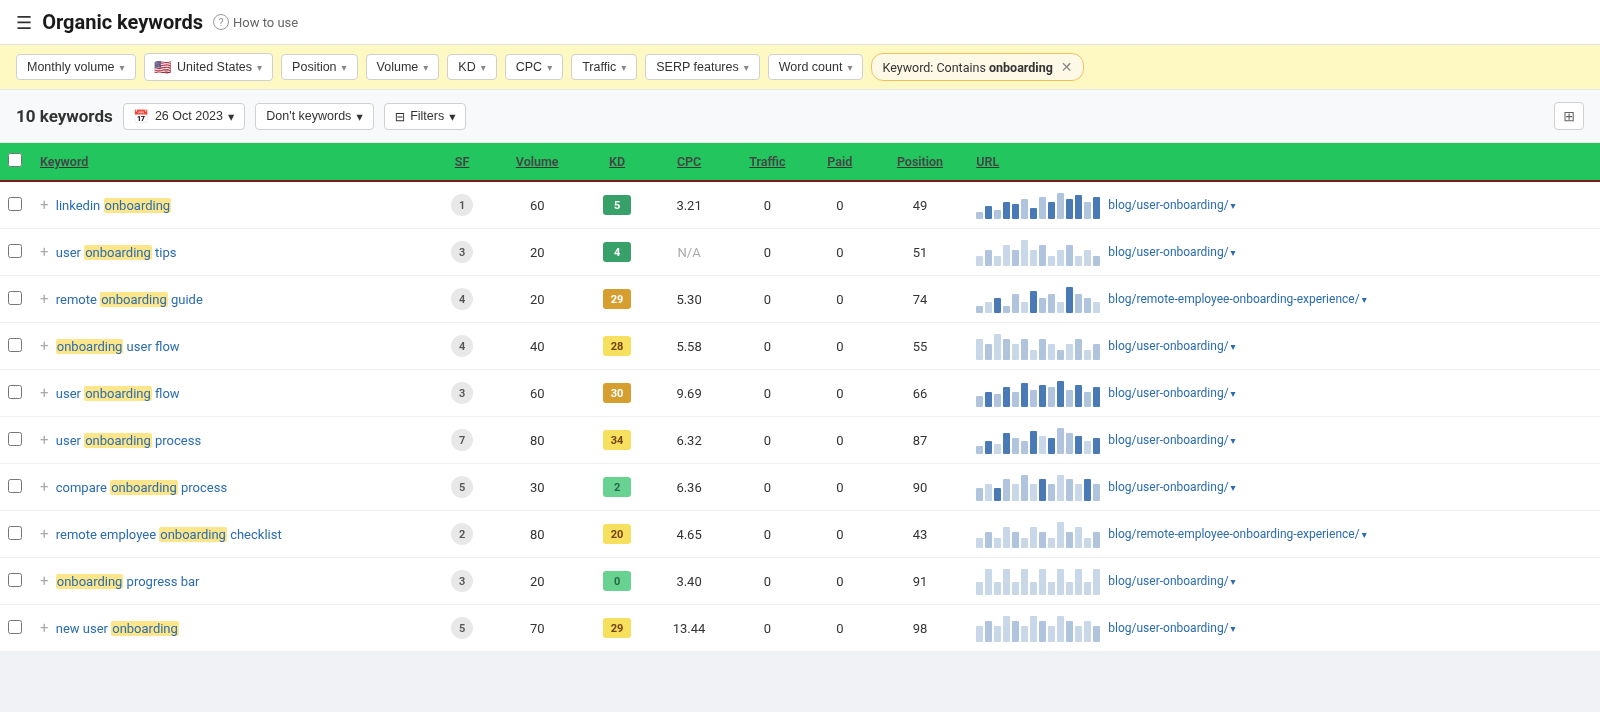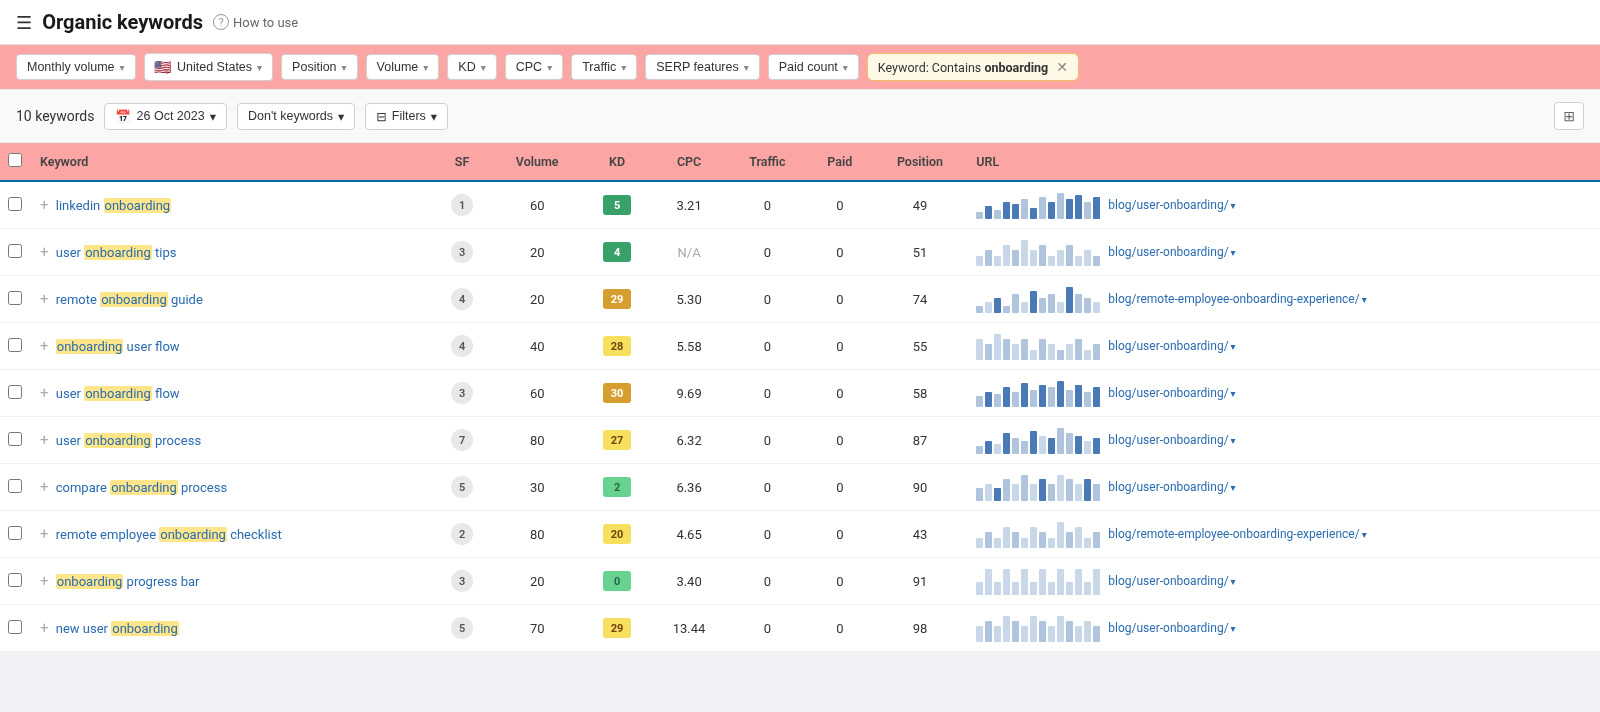--- a/index.html
+++ b/index.html
@@ -12,21 +12,21 @@
       align-items: center;
       gap: 10px;
       border-bottom: 1px solid #e0e0e0;
     }
     .hamburger { font-size: 18px; cursor: pointer; color: #333; }
     .page-title { font-size: 20px; font-weight: 700; color: #1a1a1a; }
     .help-link { display: flex; align-items: center; gap: 4px; color: #666; font-size: 13px; cursor: pointer; text-decoration: none; }
     .help-icon { width: 16px; height: 16px; border-radius: 50%; border: 1.5px solid #999; display: inline-flex; align-items: center; justify-content: center; font-size: 11px; color: #999; }
 
     .filters-bar {
-      background: #fca5a5;
+      background: #fef9c3;
       padding: 8px 16px;
       display: flex;
       align-items: center;
       gap: 8px;
       border-bottom: 1px solid #e8e8e8;
       flex-wrap: wrap;
     }
     .filter-btn {
       display: inline-flex;
       align-items: center;
@@ -42,21 +42,21 @@
     }
     .filter-btn .chevron { font-size: 10px; color: #888; }
     .filter-btn .flag { font-size: 14px; }
     
     .keyword-filter-btn {
       display: inline-flex;
       align-items: center;
       gap: 6px;
       padding: 5px 10px;
       border: 1px solid #f0c060;
-      border-radius: 6px;
+      border-radius: 12px;
       background: #fef9e7;
       cursor: pointer;
       font-size: 12.5px;
       color: #333;
       white-space: nowrap;
     }
     .keyword-filter-btn .close-x { 
       font-size: 14px; 
       color: #888; 
       cursor: pointer;
@@ -64,21 +64,21 @@
     }
 
     .toolbar {
       padding: 12px 16px;
       background: #f8f9fa;
       display: flex;
       align-items: center;
       gap: 10px;
       border-bottom: 1px solid #e8e8e8;
     }
-    .keywords-count { font-weight: 400; font-size: 14px; }
+    .keywords-count { font-weight: 700; font-size: 17px; }
     .date-btn {
       display: inline-flex;
       align-items: center;
       gap: 5px;
       padding: 5px 10px;
       border: 1px solid #d0d0d0;
       border-radius: 4px;
       background: #fff;
       cursor: pointer;
       font-size: 12.5px;
@@ -123,22 +123,23 @@
     .table-container {
       background: #fff;
       overflow-x: auto;
     }
     table {
       width: 100%;
       border-collapse: collapse;
       font-size: 13px;
     }
     thead tr {
-      border-bottom: 2px solid #0369a1;
-      background: #fca5a5;
+      border-bottom: 2px solid #7f1d1d;
+      background: #22c55e;
+      text-decoration: underline;
     }
     thead th {
       padding: 10px 8px;
       text-align: left;
       font-weight: 600;
       color: #444;
       white-space: nowrap;
       font-size: 12.5px;
     }
     thead th.center { text-align: center; }
@@ -275,21 +276,21 @@
     <span>Traffic</span>
     <span class="chevron">▾</span>
   </button>
 
   <button class="filter-btn">
     <span>SERP features</span>
     <span class="chevron">▾</span>
   </button>
 
   <button class="filter-btn">
-    <span>Paid count</span>
+    <span>Word count</span>
     <span class="chevron">▾</span>
   </button>
 
   <div class="keyword-filter-btn">
     <span>Keyword: Contains <strong>onboarding</strong></span>
     <span class="close-x">✕</span>
   </div>
 </div>
 
 <div class="toolbar">
@@ -539,21 +540,21 @@
       <span class="kd-badge kd-yellow">30</span>
     </td>
     <td class="center"><span>9.69</span></td>
     <td class="center">
       <span>0</span>
     </td>
     <td class="center">
       <span>0</span>
     </td>
     <td class="center">
-      <span>58</span>
+      <span>66</span>
     </td>
     <td style="display:flex;align-items:center;gap:8px;">
       <div class="sparkline-container">
               <div class="spark-bar" style="height:11px;background:#b0c4de"></div>
               <div class="spark-bar" style="height:15px;background:#4a7ab5"></div>
               <div class="spark-bar" style="height:13px;background:#b0c4de"></div>
               <div class="spark-bar" style="height:20px;background:#4a7ab5"></div>
               <div class="spark-bar" style="height:15px;background:#b0c4de"></div>
               <div class="spark-bar" style="height:24px;background:#4a7ab5"></div>
               <div class="spark-bar" style="height:17px;background:#b0c4de"></div>
@@ -576,21 +577,21 @@
       <span class="plus-btn">+</span>
       <a class="keyword-link"><span>user </span><span class="highlight">onboarding</span><span> process</span></a>
     </td>
     <td class="center">
       <span class="sf-badge">7</span>
     </td>
     <td class="center">
       <span>80</span>
     </td>
     <td class="center">
-      <span class="kd-badge kd-light-yellow">27</span>
+      <span class="kd-badge kd-light-yellow">34</span>
     </td>
     <td class="center"><span>6.32</span></td>
     <td class="center">
       <span>0</span>
     </td>
     <td class="center">
       <span>0</span>
     </td>
     <td class="center">
       <span>87</span>

